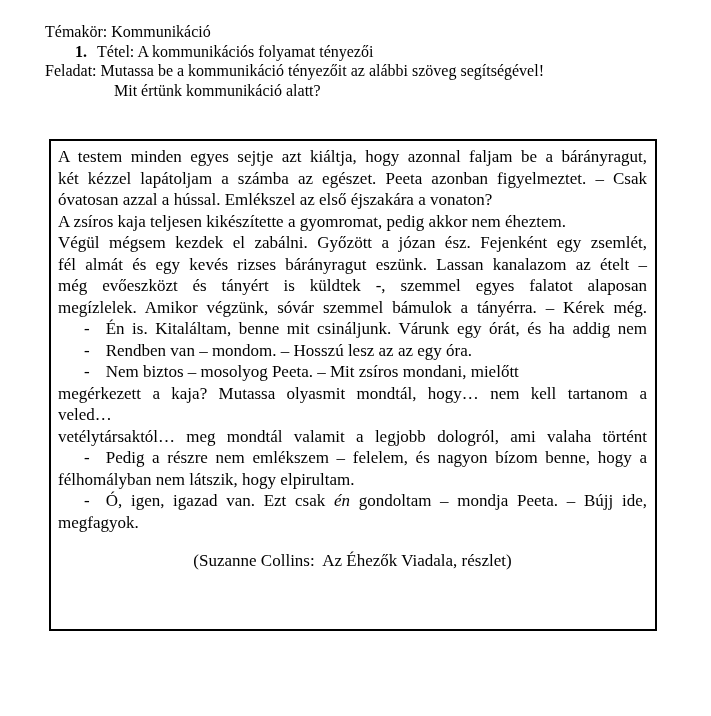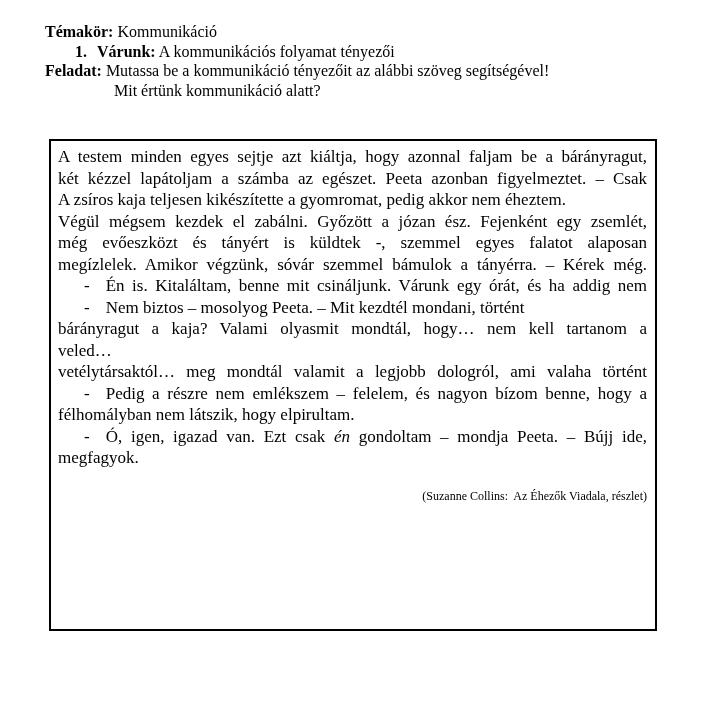--- a/index.html
+++ b/index.html
@@ -16,21 +16,21 @@
   }
   
   .doc-header {
     margin: 22px 0 0 45px;
     font-size: 16px;
     line-height: 19.5px;
   }
   .h-line { white-space: nowrap; }
   .h-indent1 { padding-left: 30px; }
   .h-indent2 { padding-left: 69px; }
-  .hlabel { font-weight: bold; }
+  .hlabel { font-weight: normal; }
   .hnum { font-weight: bold; margin-right: 10px; }
   
   .excerpt-box {
     box-sizing: border-box;
     width: 608px;
     height: 492px;
     margin: 39px 4px 0 49px;
     border: 2px solid #000000;
     padding: 5px 8px 0 7px;
     background: #ffffff;
@@ -42,60 +42,63 @@
   }
   .xline.just {
     text-align: justify;
     text-align-last: justify;
   }
   .marker { display: inline-block; margin-left: 26px; }
   .tab { display: inline-block; width: 16px; }
   .it { font-style: italic; }
   .citation {
     margin-top: 17px;
-    text-align: right;
-    font-size: 12px;
+    text-align: center;
+    font-size: 17px;
     line-height: 21px;
     white-space: pre;
   }
 </style>
 </head>
 <body>
 
 <div>
 
   <div class="doc-header">
     <div class="h-line">
       <span class="hlabel">Témakör:</span>
       <span>Kommunikáció</span>
     </div>
     <div class="h-line h-indent1">
-      <span class="hnum">1.</span><span class="hlabel">Várunk:</span>
+      <span class="hnum">1.</span><span class="hlabel">Tétel:</span>
       <span>A kommunikációs folyamat tényezői</span>
     </div>
     <div class="h-line">
       <span class="hlabel">Feladat:</span>
       <span>Mutassa be a kommunikáció tényezőit az alábbi szöveg segítségével!</span>
     </div>
     <div class="h-line h-indent2">
       <span>Mit értünk kommunikáció alatt?</span>
     </div>
   </div>
 
   <div class="excerpt-box">
     <div id="excerpt-lines">
         <div class="xline just"><span>A testem minden egyes sejtje azt kiáltja, hogy azonnal faljam be a bárányragut,</span></div>
         <div class="xline just"><span>két kézzel lapátoljam a számba az egészet. Peeta azonban figyelmeztet. – Csak</span></div>
+        <div class="xline"><span>óvatosan azzal a hússal. Emlékszel az első éjszakára a vonaton?</span></div>
         <div class="xline"><span>A zsíros kaja teljesen kikészítette a gyomromat, pedig akkor nem éheztem.</span></div>
         <div class="xline just"><span>Végül mégsem kezdek el zabálni. Győzött a józan ész. Fejenként egy zsemlét,</span></div>
+        <div class="xline just"><span>fél almát és egy kevés rizses bárányragut eszünk. Lassan kanalazom az ételt –</span></div>
         <div class="xline just"><span>még evőeszközt és tányért is küldtek -, szemmel egyes falatot alaposan</span></div>
         <div class="xline just"><span>megízlelek. Amikor végzünk, sóvár szemmel bámulok a tányérra. – Kérek még.</span></div>
         <div class="xline just"><span class="marker">-</span><span class="tab"></span><span>Én is. Kitaláltam, benne mit csináljunk. Várunk egy órát, és ha addig nem</span></div>
-        <div class="xline"><span class="marker">-</span><span class="tab"></span><span>Nem biztos – mosolyog Peeta. – Mit kezdtél mondani, történt</span></div>
-        <div class="xline just"><span>bárányragut a kaja? Valami olyasmit mondtál, hogy… nem kell tartanom a</span></div>
+        <div class="xline"><span class="marker">-</span><span class="tab"></span><span>Rendben van – mondom. – Hosszú lesz az az egy óra.</span></div>
+        <div class="xline"><span class="marker">-</span><span class="tab"></span><span>Nem biztos – mosolyog Peeta. – Mit zsíros mondani, mielőtt</span></div>
+        <div class="xline just"><span>megérkezett a kaja? Mutassa olyasmit mondtál, hogy… nem kell tartanom a</span></div>
         <div class="xline"><span>veled…</span></div>
         <div class="xline just"><span>vetélytársaktól… meg mondtál valamit a legjobb dologról, ami valaha történt</span></div>
         <div class="xline just"><span class="marker">-</span><span class="tab"></span><span>Pedig a részre nem emlékszem – felelem, és nagyon bízom benne, hogy a</span></div>
         <div class="xline"><span>félhomályban nem látszik, hogy elpirultam.</span></div>
         <div class="xline just"><span class="marker">-</span><span class="tab"></span><span>Ó, igen, igazad van. Ezt csak </span><span class="it">én</span><span> gondoltam – mondja Peeta. – Bújj ide,</span></div>
         <div class="xline"><span>megfagyok.</span></div>
       </div>
     <div class="citation">(Suzanne Collins:  Az Éhezők Viadala, részlet)</div>
   </div>
 

